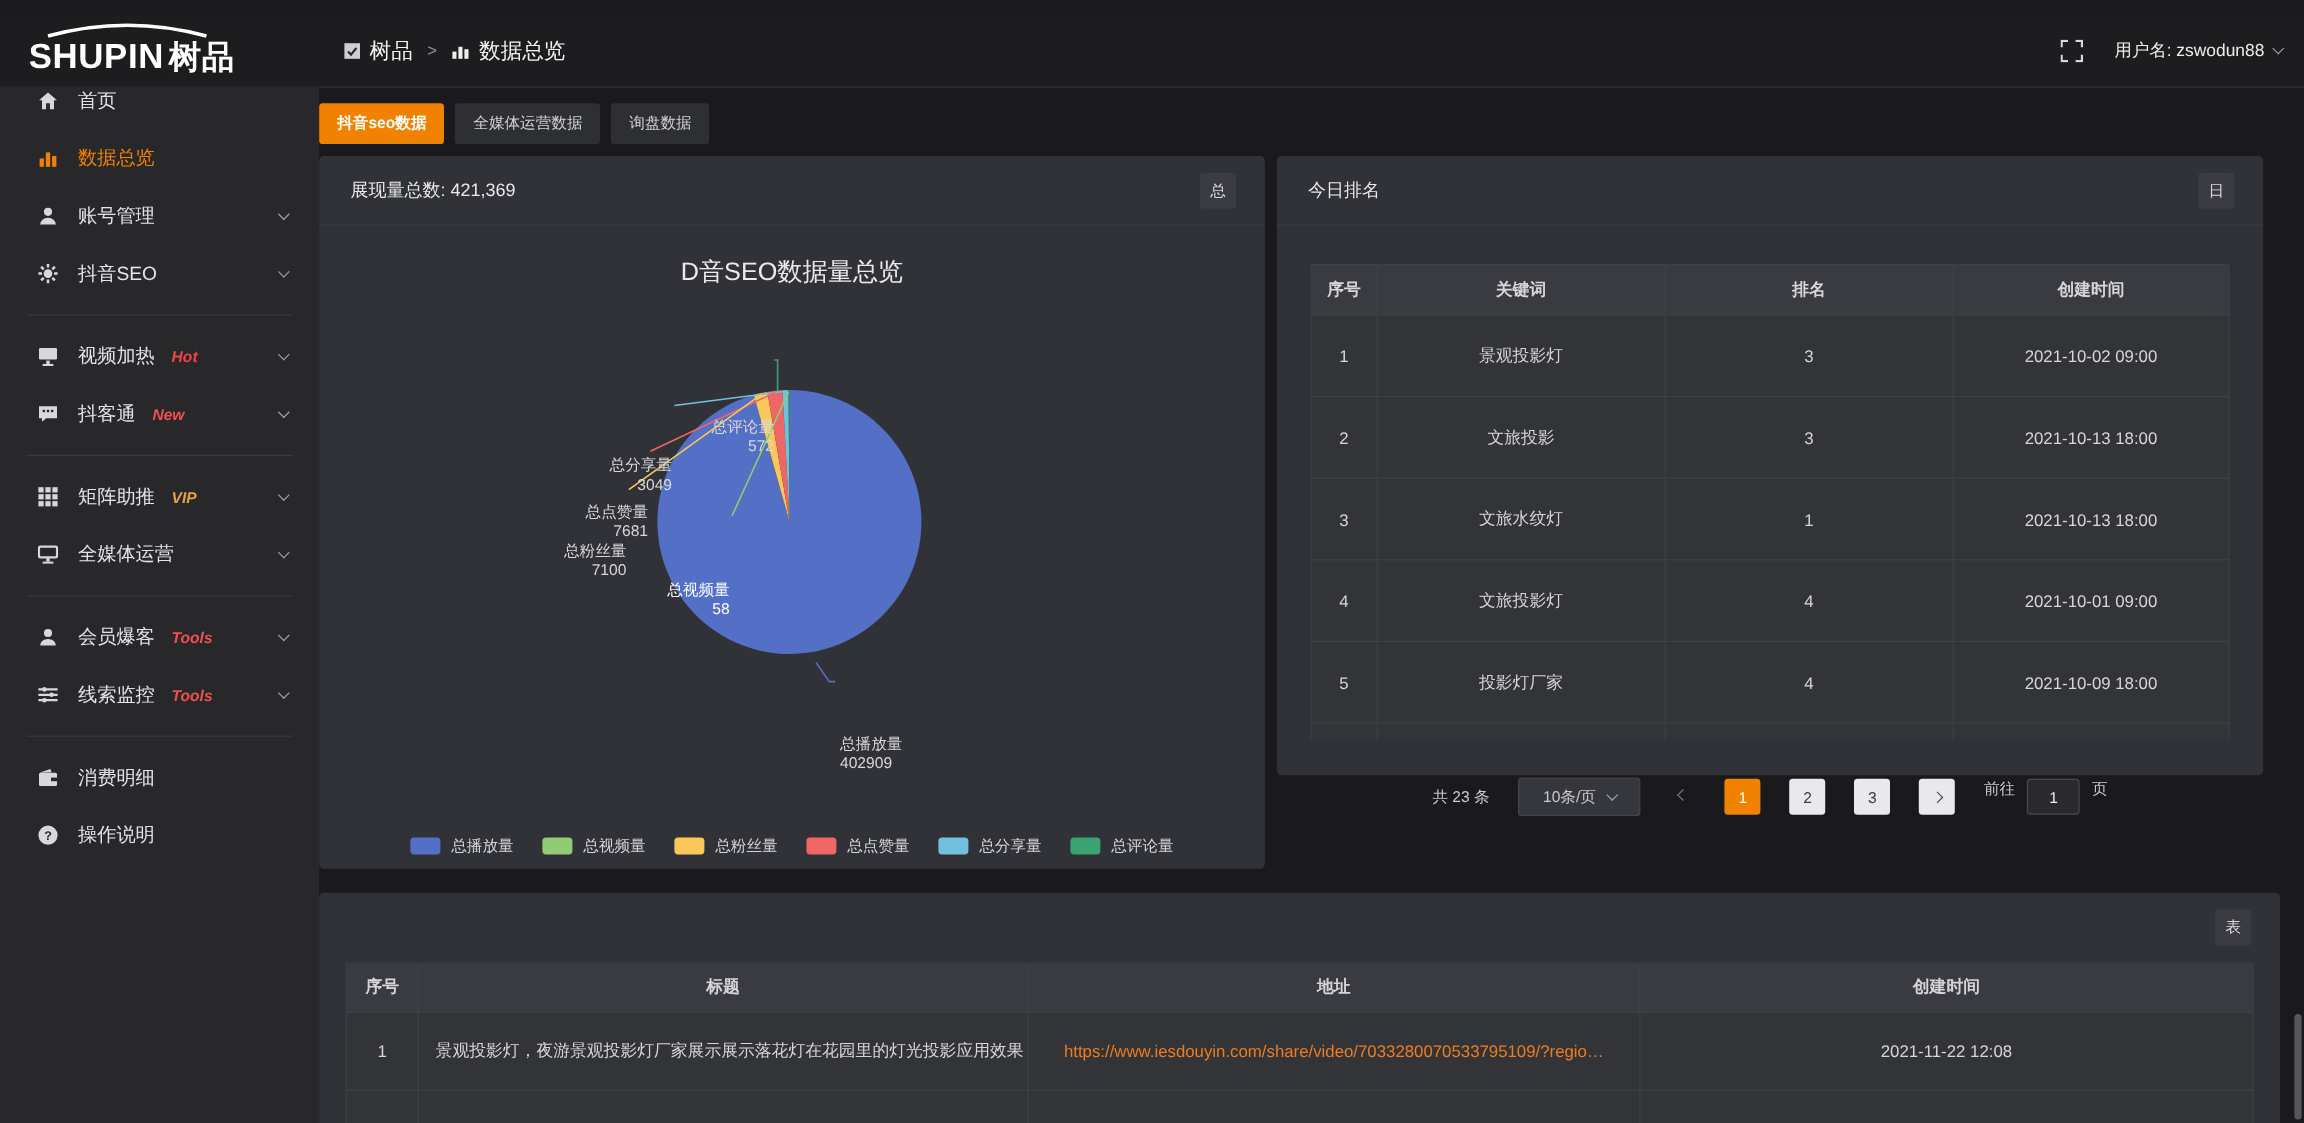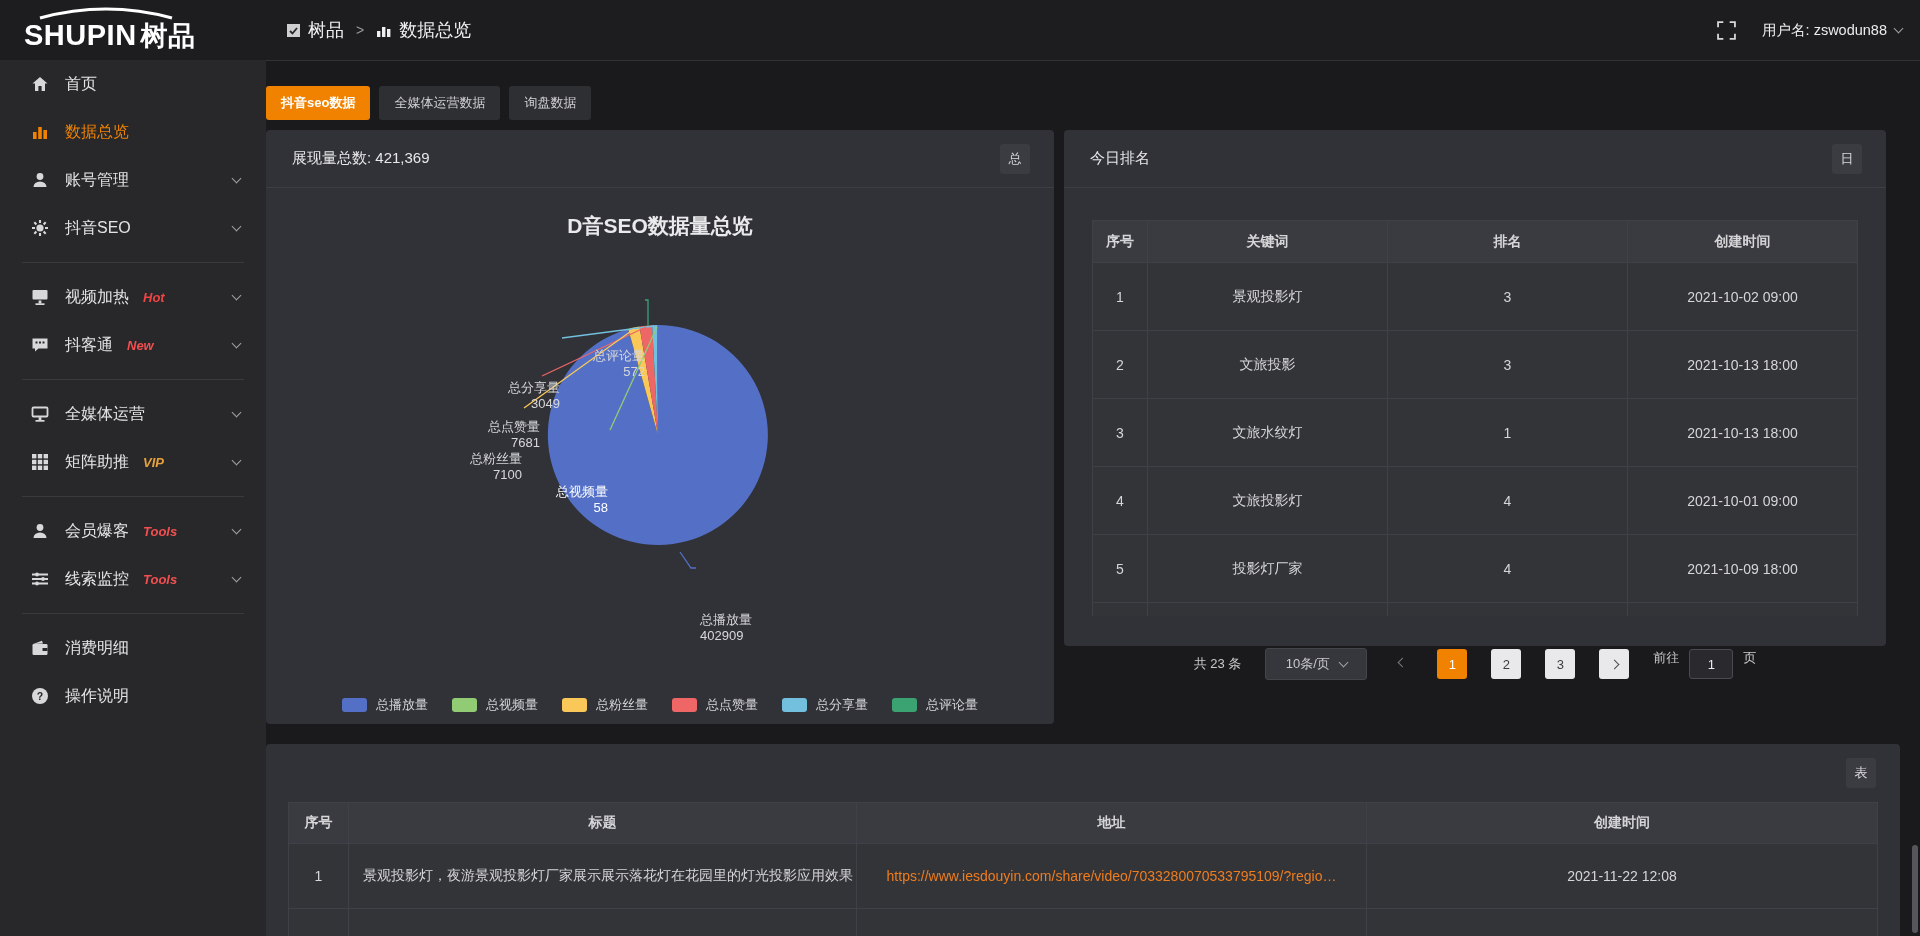--- a/index.html
+++ b/index.html
@@ -1,21 +1,21 @@
 <!DOCTYPE html>
 <html><head>
 <meta charset="utf-8">
 <style>
   * { margin:0; padding:0; box-sizing:border-box; }
   html,body { width:1920px; height:936px; overflow:hidden;
     font-family:"Liberation Sans","DejaVu Sans",sans-serif;
     background:#1a1a1c; color:#e0e0e0; }
 
   
-  .topbar { position:absolute; left:0; top:0; width:1920px; height:60px;
+  .topbar { position:absolute; left:0; top:12px; width:1920px; height:60px;
     background:#1d1d1f; z-index:5; }
   .logo { position:absolute; left:24px; top:6px; width:240px; height:48px; color:#fff; }
   .logo-arc { position:absolute; left:2px; top:0; }
   .logo-text { position:absolute; left:0; top:12px; font-size:29px; font-weight:bold;
     letter-spacing:0.5px; white-space:nowrap; }
   .logo-cn { font-size:27px; margin-left:4px; }
   .breadcrumb { position:absolute; left:286px; top:0; height:60px; display:flex;
     align-items:center; gap:10px; }
   .bc-item { display:flex; align-items:center; gap:7px; font-size:18px; color:#f2f2f2; }
   .bc-sep { color:#9a9a9e; font-size:14px; margin:0 2px; }
@@ -56,21 +56,21 @@
     background:#3b3c41; border-radius:3px; display:flex; align-items:center;
     justify-content:center; font-size:13px; color:#dadade; cursor:pointer; }
 
   #overview-panel { left:0; top:70px; width:788px; height:594px; }
   #ranking-panel  { left:798px; top:70px; width:822px; height:516px; }
   #report-panel   { left:0; top:684px; width:1634px; height:252px; overflow:hidden; }
 
   
   .chart-area { position:absolute; left:0; top:58px; right:0; bottom:0; }
   .chart-title { position:absolute; left:0; right:0; top:24px; text-align:center;
-    font-size:21px; font-weight:bold; color:#eaeaec; }
+    font-size:21px; font-weight:normal; color:#eaeaec; }
   #pie-svg { position:absolute; left:0; top:0; }
   .pie-label { position:absolute; font-size:13px; color:#d8d8db; line-height:16px;
     text-align:right; white-space:nowrap; }
   .pl-comment { right:409px; top:160px; }
   .pl-share   { right:494px; top:192px; }
   .pl-like    { right:514px; top:231px; }
   .pl-fans    { right:532px; top:263px; }
   .pl-video   { right:446px; top:296px; color:#fff; }
   .pl-play    { left:434px;  top:424px; text-align:left; }
 
@@ -231,46 +231,46 @@
     <span class="nav-label">抖客通</span>
     <span class="nav-badge" style="color:#f14f4f">New</span>
     <span class="chev nav-chev"></span>
   </div>
 
   <div class="nav-divider"></div>
 
   <div class="nav-item">
     <span class="nico">
       <svg class="ic" width="18" height="18" viewBox="0 0 18 18">
-          <rect x="1.5" y="2.5" width="15" height="9" rx="1" stroke="currentColor" stroke-width="1.8" fill="none"></rect>
-          <rect x="7.6" y="12.2" width="2.8" height="2.8" fill="currentColor"></rect>
-          <rect x="4.5" y="15" width="9" height="1.7" fill="currentColor"></rect>
-        </svg>
-    </span>
-    <span class="nav-label">全媒体运营</span>
-    <span class="chev nav-chev"></span>
-  </div>
-  <div class="nav-item">
-    <span class="nico">
-      <svg class="ic" width="18" height="18" viewBox="0 0 18 18">
           <g fill="currentColor">
             <rect x="1" y="1" width="4.4" height="4.4"></rect>
             <rect x="6.8" y="1" width="4.4" height="4.4"></rect>
             <rect x="12.6" y="1" width="4.4" height="4.4"></rect>
             <rect x="1" y="6.8" width="4.4" height="4.4"></rect>
             <rect x="6.8" y="6.8" width="4.4" height="4.4"></rect>
             <rect x="12.6" y="6.8" width="4.4" height="4.4"></rect>
             <rect x="1" y="12.6" width="4.4" height="4.4"></rect>
             <rect x="6.8" y="12.6" width="4.4" height="4.4"></rect>
             <rect x="12.6" y="12.6" width="4.4" height="4.4"></rect>
           </g>
         </svg>
     </span>
     <span class="nav-label">矩阵助推</span>
     <span class="nav-badge" style="color:#e6a23c">VIP</span>
+    <span class="chev nav-chev"></span>
+  </div>
+  <div class="nav-item">
+    <span class="nico">
+      <svg class="ic" width="18" height="18" viewBox="0 0 18 18">
+          <rect x="1.5" y="2.5" width="15" height="9" rx="1" stroke="currentColor" stroke-width="1.8" fill="none"></rect>
+          <rect x="7.6" y="12.2" width="2.8" height="2.8" fill="currentColor"></rect>
+          <rect x="4.5" y="15" width="9" height="1.7" fill="currentColor"></rect>
+        </svg>
+    </span>
+    <span class="nav-label">全媒体运营</span>
     <span class="chev nav-chev"></span>
   </div>
 
   <div class="nav-divider"></div>
 
   <div class="nav-item">
     <span class="nico">
       <svg class="ic" width="18" height="18" viewBox="0 0 18 18">
           <circle cx="9" cy="5.5" r="3.4" fill="currentColor"></circle>
           <path d="M2.5 16 a6.5 5.6 0 0 1 13 0 Z" fill="currentColor"></path>

